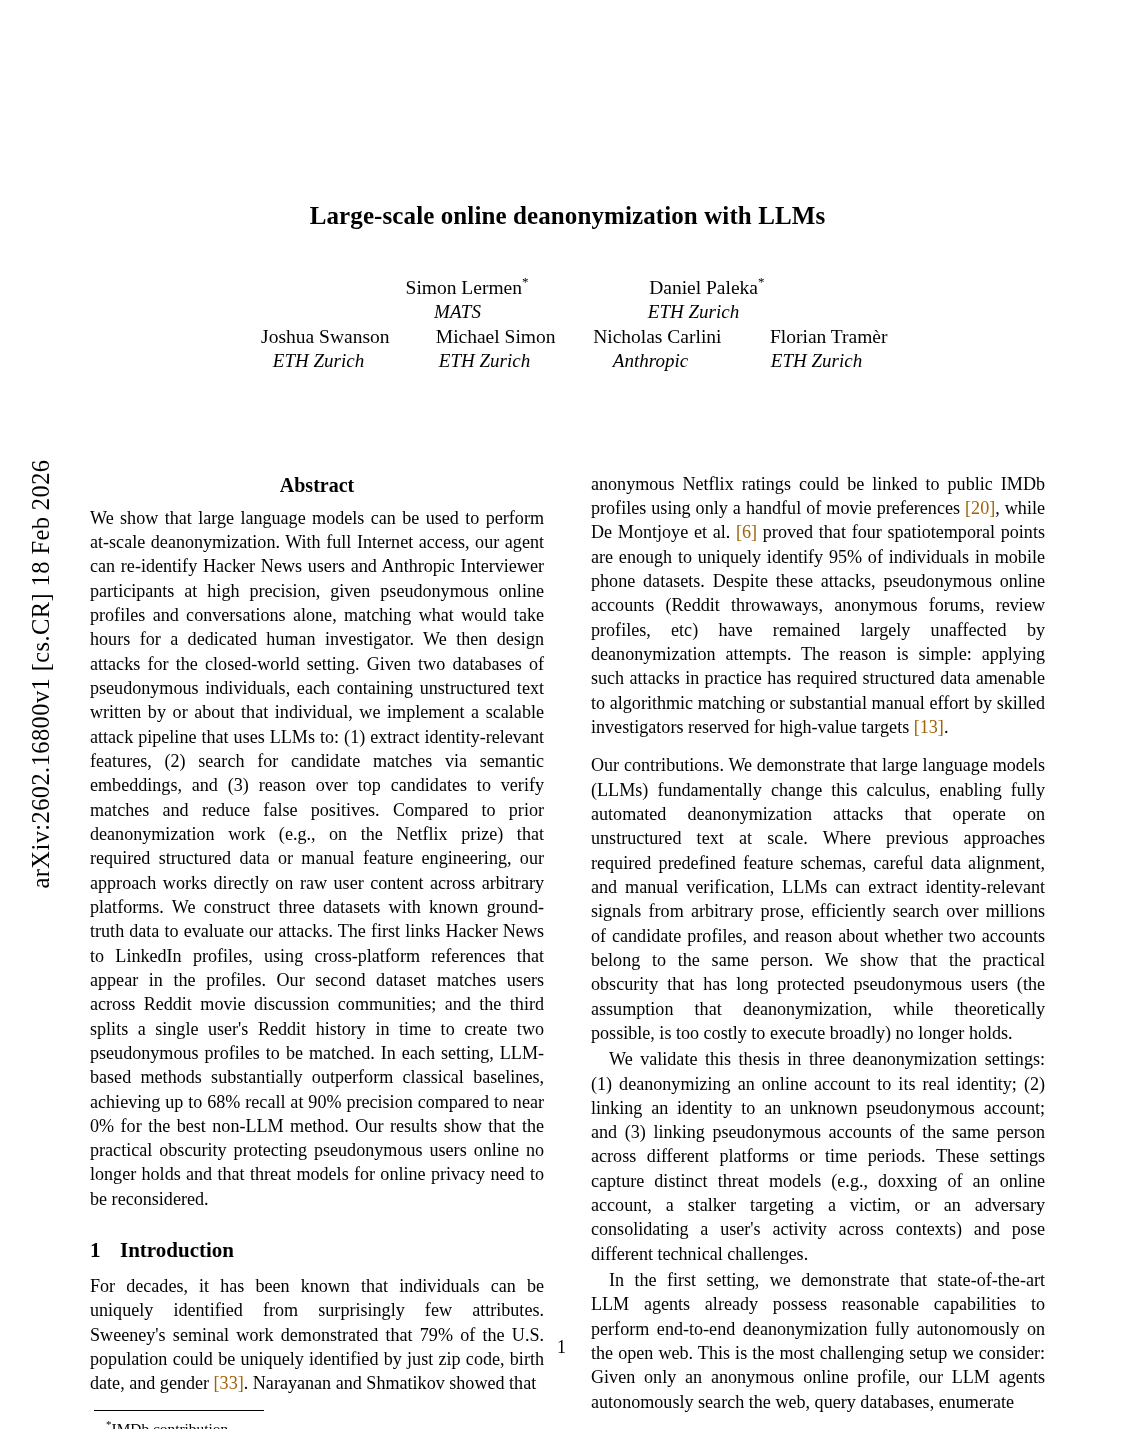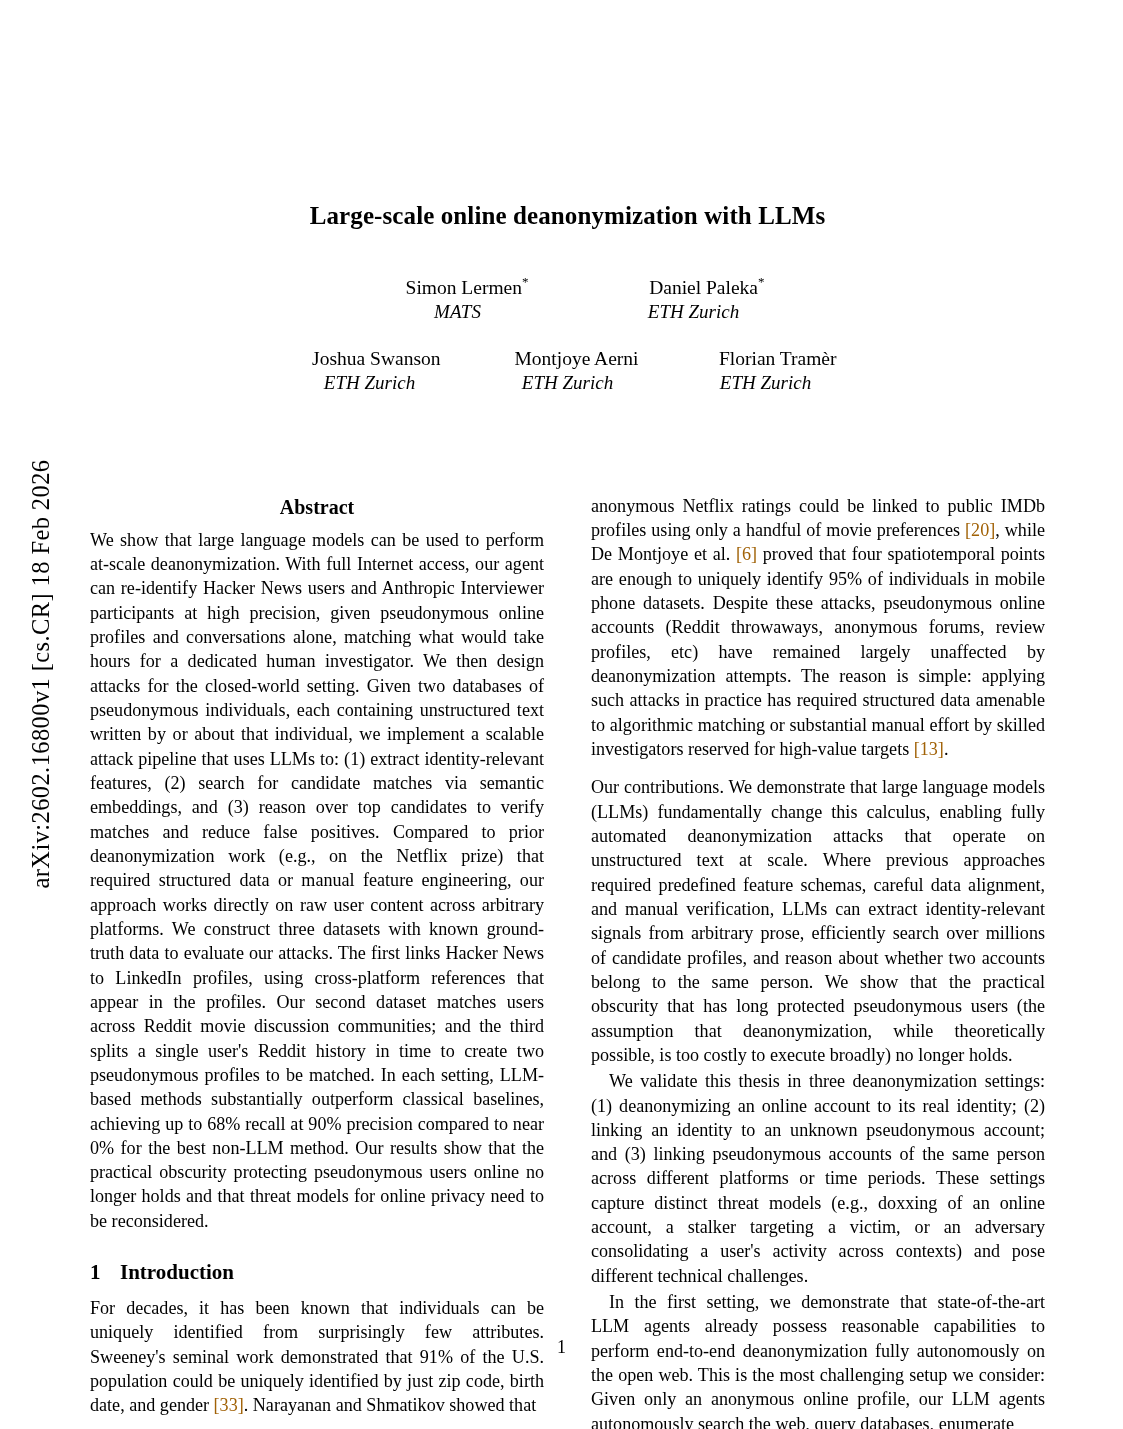--- a/index.html
+++ b/index.html
@@ -53,22 +53,21 @@
   .author-row {
     display: flex;
     justify-content: center;
     align-items: flex-start;
   }
   .author-row.row1 {
     gap: 94px;
     padding-left: 16px;
   }
   .author-row.row2 {
-    gap: 56px;
-    margin-top: 22px;
+    gap: 24px;
   }
   .author {
     text-align: center;
     min-width: 142px;
   }
   .author .name {
     font-size: 19.5px;
     line-height: 1.25;
     text-align: right;
   }
@@ -173,41 +172,45 @@
           <div class="name"><span>Daniel Paleka</span><sup>*</sup></div>
           <div class="affil">ETH Zurich</div>
         </div>
       </div>
       <div class="author-row row2">
         <div class="author">
           <div class="name">Joshua Swanson</div>
           <div class="affil">ETH Zurich</div>
         </div>
         <div class="author">
-          <div class="name">Montjoye Aerni</div>
-          <div class="affil">ETH Zurich</div>
+          <div class="name">Michael Simon</div>
+          <div class="affil">ETH Zurich</div>
+        </div>
+        <div class="author">
+          <div class="name">Nicholas Carlini</div>
+          <div class="affil">Anthropic</div>
         </div>
         <div class="author">
           <div class="name">Florian Tramèr</div>
           <div class="affil">ETH Zurich</div>
         </div>
       </div>
     </div>
 
     <div class="columns">
 
       <div class="col">
         <div class="sec-head">Abstract</div>
         <p class="body">We show that large language models can be used to perform at-scale deanonymization. With full Internet access, our agent can re-identify Hacker News users and Anthropic Interviewer participants at high precision, given pseudonymous online profiles and conversations alone, matching what would take hours for a dedicated human investigator. We then design attacks for the closed-world setting. Given two databases of pseudonymous individuals, each containing unstructured text written by or about that individual, we implement a scalable attack pipeline that uses LLMs to: (1) extract identity-relevant features, (2) search for candidate matches via semantic embeddings, and (3) reason over top candidates to verify matches and reduce false positives. Compared to prior deanonymization work (e.g., on the Netflix prize) that required structured data or manual feature engineering, our approach works directly on raw user content across arbitrary platforms. We construct three datasets with known ground-truth data to evaluate our attacks. The first links Hacker News to LinkedIn profiles, using cross-platform references that appear in the profiles. Our second dataset matches users across Reddit movie discussion communities; and the third splits a single user's Reddit history in time to create two pseudonymous profiles to be matched. In each setting, LLM-based methods substantially outperform classical baselines, achieving up to 68% recall at 90% precision compared to near 0% for the best non-LLM method. Our results show that the practical obscurity protecting pseudonymous users online no longer holds and that threat models for online privacy need to be reconsidered.</p>
 
         <div class="section-title">
           <span class="num">1</span><span>Introduction</span>
         </div>
 
-        <p class="body nomargin-top"><span>For decades, it has been known that individuals can be uniquely identified from surprisingly few attributes. Sweeney's seminal work demonstrated that 91% of the U.S. population could be uniquely identified by just zip code, birth date, and gender </span><span class="cite">[33]</span><span>. Narayanan and Shmatikov showed that</span></p>
+        <p class="body nomargin-top"><span>For decades, it has been known that individuals can be uniquely identified from surprisingly few attributes. Sweeney's seminal work demonstrated that 79% of the U.S. population could be uniquely identified by just zip code, birth date, and gender </span><span class="cite">[33]</span><span>. Narayanan and Shmatikov showed that</span></p>
 
         <div class="footnote-rule"></div>
         <div class="footnote"><sup>*</sup><span>IMDb contribution.</span></div>
       </div>
 
       <div class="col">
         <p class="body"><span>anonymous Netflix ratings could be linked to public IMDb profiles using only a handful of movie preferences </span><span class="cite">[20]</span><span>, while De Montjoye et al. </span><span class="cite">[6]</span><span> proved that four spatiotemporal points are enough to uniquely identify 95% of individuals in mobile phone datasets. Despite these attacks, pseudonymous online accounts (Reddit throwaways, anonymous forums, review profiles, etc) have remained largely unaffected by deanonymization attempts. The reason is simple: applying such attacks in practice has required structured data amenable to algorithmic matching or substantial manual effort by skilled investigators reserved for high-value targets </span><span class="cite">[13]</span><span>.</span></p>
 
         <p class="body" style="text-indent:0; margin-top:14px;"><span class="runin">Our contributions.</span><span> We demonstrate that large language models (LLMs) fundamentally change this calculus, enabling fully automated deanonymization attacks that operate on unstructured text at scale. Where previous approaches required predefined feature schemas, careful data alignment, and manual verification, LLMs can extract identity-relevant signals from arbitrary prose, efficiently search over millions of candidate profiles, and reason about whether two accounts belong to the same person. We show that the practical obscurity that has long protected pseudonymous users (the assumption that deanonymization, while theoretically possible, is too costly to execute broadly) no longer holds.</span></p>
 

